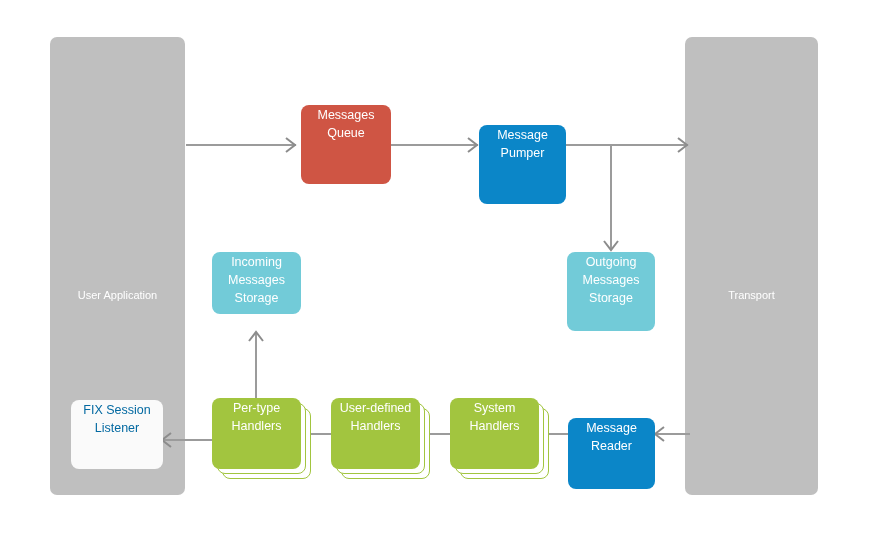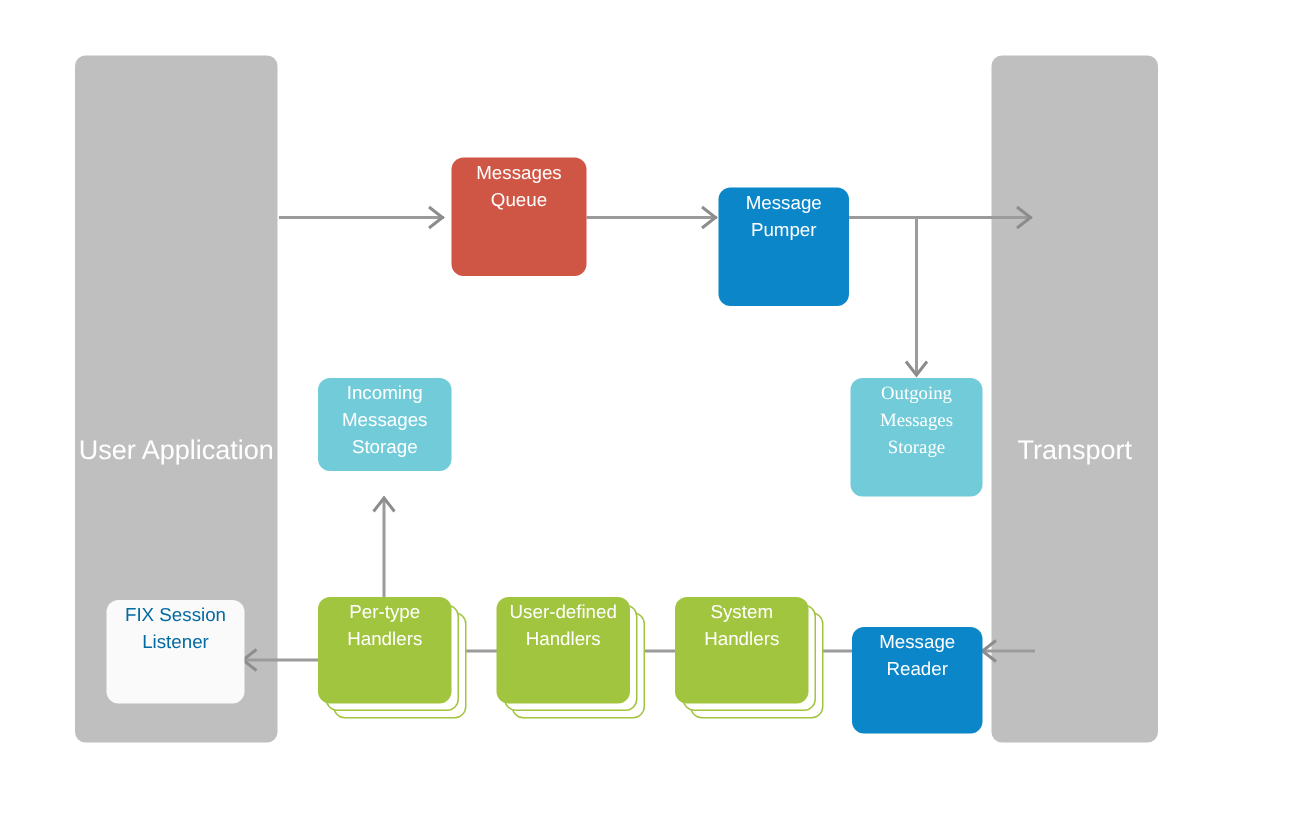--- a/index.html
+++ b/index.html
@@ -15,21 +15,21 @@
     font-family: "Liberation Sans", sans-serif;
     overflow: hidden;
   }
 
   
   .panel {
     position: absolute;
     background: #bfbfbf;
     border-radius: 7px;
     color: #ffffff;
-    font-size: 18px;
+    font-size: 11px;
     line-height: 1.35;
     text-align: center;
   }
   .panel .panel-label {
     position: absolute;
     left: 0;
     right: 0;
     text-align: center;
   }
 
@@ -92,21 +92,21 @@
 </style>
 </head>
 <body>
 
 <div id="canvas">
 
   <div class="panel" style="left:50px; top:37px; width:135px; height:458px;">
     <div class="panel-label" style="top:251px;">User Application</div>
   </div>
 
-  <div class="panel" style="left:661px; top:37px; width:111px; height:458px;">
+  <div class="panel" style="left:685px; top:37px; width:133px; height:458px;">
     <div class="panel-label" style="top:251px;">Transport</div>
   </div>
 
   <svg class="conn" style="left:180px; top:130px; width:130px; height:30px;">
     <line x1="6" y1="15" x2="116" y2="15"></line>
     <polyline class="head" points="106,8 115,15 106,22"></polyline>
   </svg>
 
   <svg class="conn" style="left:386px; top:130px; width:100px; height:30px;">
     <line x1="5" y1="15" x2="92" y2="15"></line>
@@ -160,21 +160,21 @@
     </span>
   </div>
 
   <div class="node blue" style="left:479px; top:105px; width:87px; height:79px;">
     <span>
       <span class="lbl">Message</span>
       <span class="lbl">Pumper</span>
     </span>
   </div>
 
-  <div class="node cyan" style="left:567px; top:252px; width:88px; height:79px;font-family:Liberation Serif, serif;">
+  <div class="node cyan" style="left:567px; top:252px; width:88px; height:79px;">
     <span>
       <span class="lbl">Outgoing</span>
       <span class="lbl">Messages</span>
       <span class="lbl">Storage</span>
     </span>
   </div>
 
   <div class="node cyan" style="left:212px; top:252px; width:89px; height:62px;">
     <span>
       <span class="lbl">Incoming</span>

